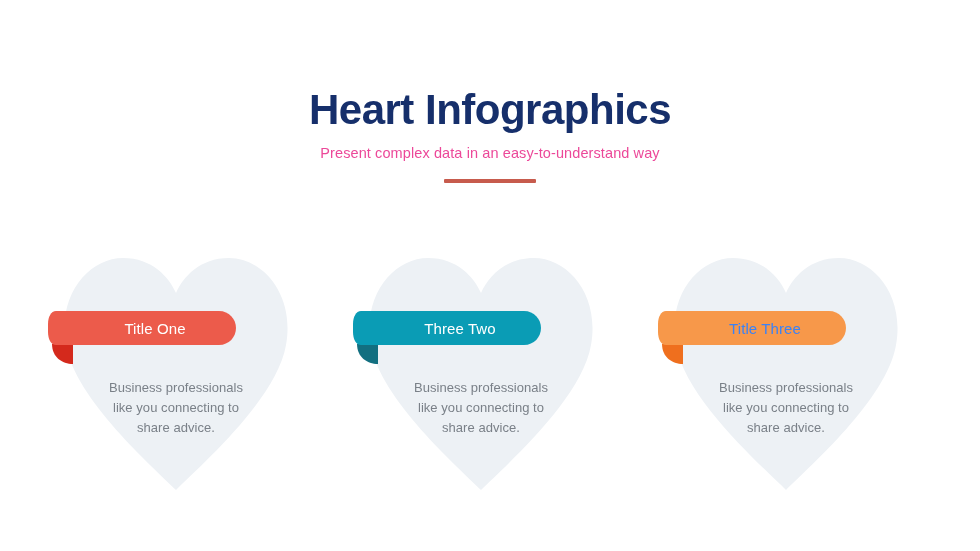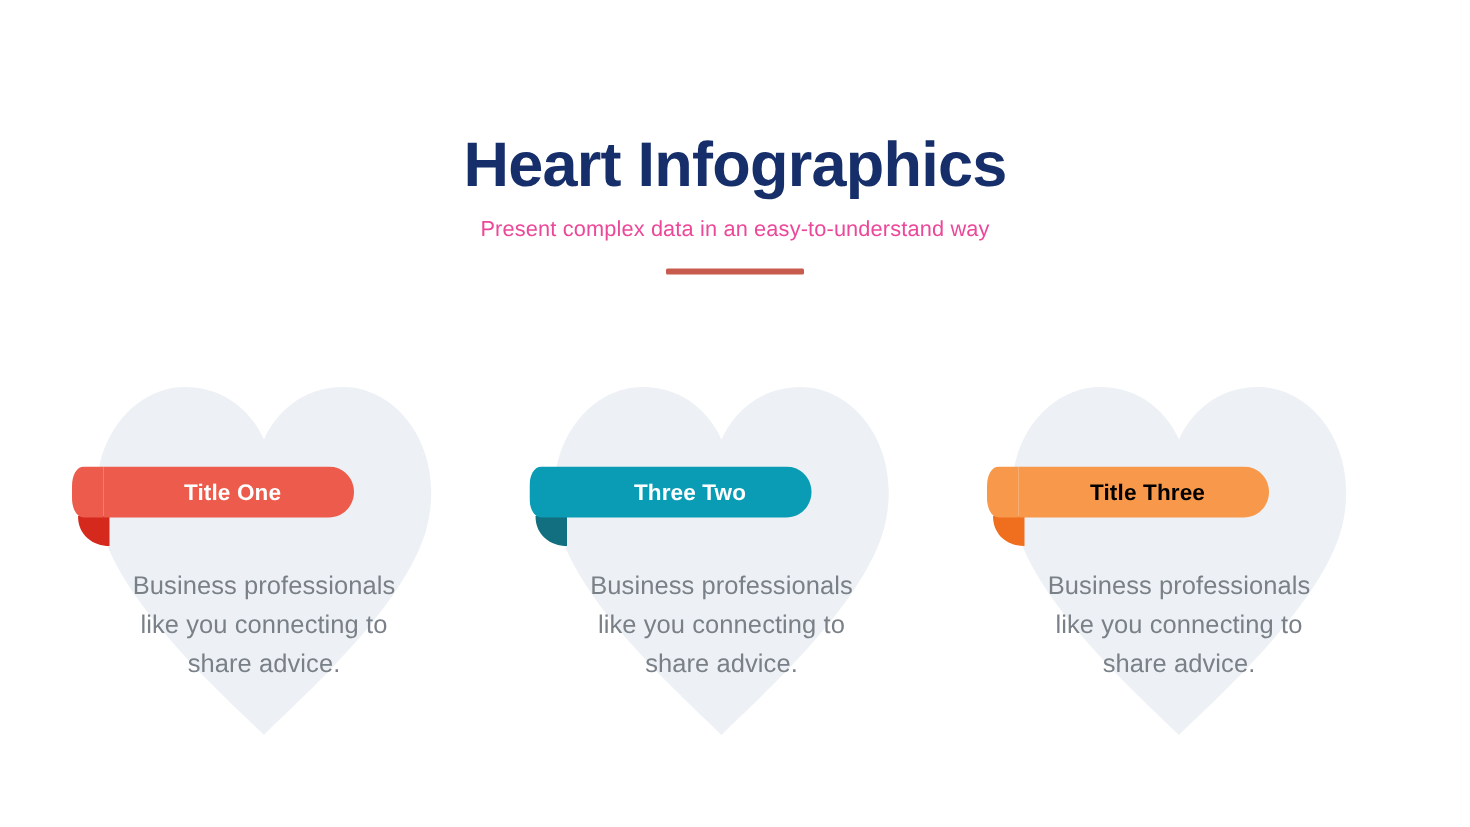--- a/index.html
+++ b/index.html
@@ -112,35 +112,35 @@
     left: 0;
     top: 0;
     width: 188px;
     height: 34px;
     display: flex;
     align-items: center;
     justify-content: center;
     padding-left: 26px;
     box-sizing: border-box;
     font-size: 15px;
-    font-weight: 700;
+    font-weight: 400;
     color: #ffffff;
     letter-spacing: 0.1px;
     line-height: 1;
     white-space: nowrap;
   }
 
   
   .card-body {
     position: absolute;
     left: 12px;
     top: 125px;
     width: 206px;
     text-align: center;
-    font-size: 17px;
+    font-size: 13px;
     line-height: 1.52;
     color: #7A8088;
     letter-spacing: 0.05px;
   }
 </style>
 </head>
 <body style="background: rgb(255, 255, 255);">
 
 <div class="slide">
 
@@ -216,21 +216,21 @@
                  C 202,5 234,42 225,92
                  C 216,146 138,214 115,237 Z" fill="#EDF1F5"></path>
       </svg>
 
       <div class="ribbon">
         <svg class="ribbon-svg" viewBox="0 0 201 56" aria-hidden="true">
           <path id="ribbon-fold-2" d="M4,33 L25,33 L25,53 C14,53 4,46 4,33 Z" fill="#EF6F1E"></path>
           <path id="ribbon-body-2" d="M21,0 L171,0 C181,0 188,8 188,17 C188,26 181,34 171,34 L21,34 L21,0 Z" fill="#F7984A"></path>
           <path id="ribbon-cap-2" d="M21,0 L21,34 L8,34 C3,34 0,28 0,21 L0,13 C0,6 3,0 8,0 Z" fill="#F7984A"></path>
         </svg>
-        <div class="ribbon-label" style="color: #000000;">Title Three</div>
+        <div class="ribbon-label" style="color: #3b82f6;">Title Three</div>
       </div>
 
       <div class="card-body" style="color: rgb(122, 128, 136);">
         <div>Business professionals</div>
         <div>like you connecting to</div>
         <div>share advice.</div>
       </div>
     </div>
 
   </div>

